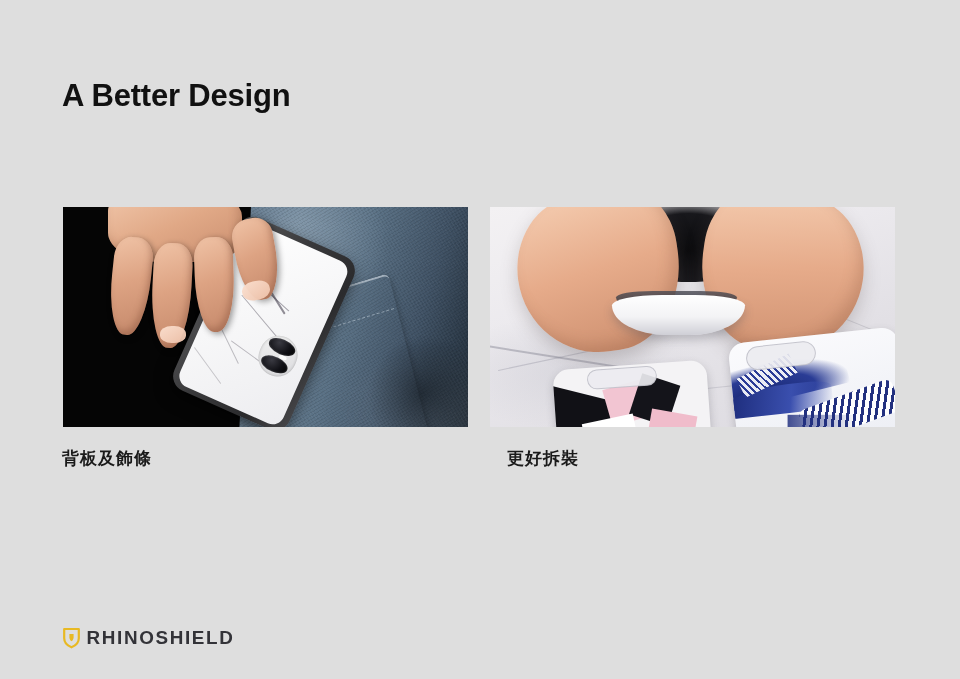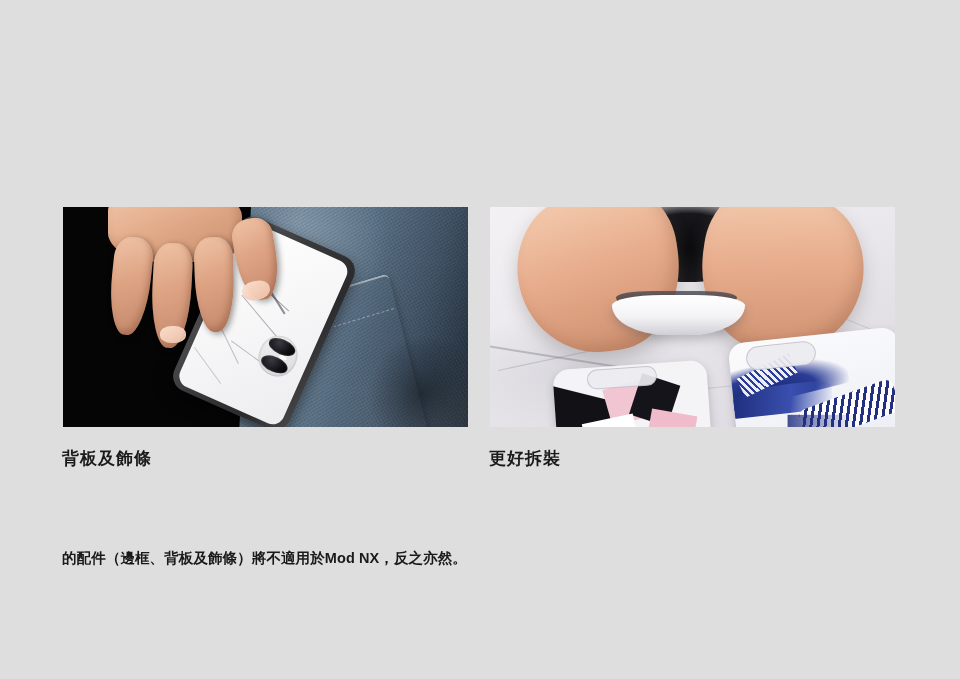--- a/index.html
+++ b/index.html
@@ -287,21 +287,21 @@
   
   .caption {
     position: absolute;
     top: 447px;
     font-size: 17px;
     font-weight: 700;
     color: #1a1a1a;
     letter-spacing: 1px;
   }
   .caption-left  { left: 62px; }
-  .caption-right { left: 489px; }
+  .caption-right { left: 507px; }
 
   
   .footnote {
     position: absolute;
     left: 62px;
     top: 547px;
     width: 520px;
     font-size: 14.5px;
     font-weight: 700;
     line-height: 1.65;
@@ -327,20 +327,21 @@
     color: #333338;
     font-family: "Liberation Sans Narrow", "Liberation Sans", sans-serif;
     transform: scaleX(1.02);
   }
 </style>
 </head>
 <body style="background: rgb(222, 222, 222);">
 
 <div class="page">
 
+  <h1 class="page-title">A Better Design</h1>
 
   <div class="photo photo-left">
     <div class="ph-layer lp-bg"></div>
 
     <div class="ph-layer lp-jeans">
       <div class="ph-layer lp-jeans-weave"></div>
       <div class="ph-layer lp-pocket"></div>
       <div class="ph-layer lp-seam"></div>
       <div class="ph-layer lp-shadowpatch"></div>
     </div>
@@ -407,17 +408,23 @@
       <span class="wave-band" style="left:4%;top:22%;width:34%;height:18%;background:repeating-linear-gradient(70deg,#2b3c96 0 2px,rgba(255,255,255,0.9) 2px 5px);transform:rotate(-20deg);"></span>
       <span class="wave-band" style="left:30%;top:70%;width:40%;height:20%;background:linear-gradient(90deg,rgba(34,48,127,0.85),rgba(34,48,127,0));transform:rotate(6deg);"></span>
       <span class="bp-cutout" style="left:10%;top:4%;width:40%;height:20%;"></span>
     </div>
   </div>
 
   <div class="caption caption-left">背板及飾條</div>
   <div class="caption caption-right">更好拆裝</div>
 
   <div class="footnote">
-    <div>的配件（邊框、背板及飾條）將不適用於Mod NX，反之亦然。</div>
   </div>
 
+  <div class="logo">
+    <svg class="logo-shield" width="19" height="22" viewBox="0 0 19 22">
+      <path d="M2.2 2.0 H16.8 V11.2 C16.8 15.6 13.6 18.6 9.5 20.3 C5.4 18.6 2.2 15.6 2.2 11.2 Z" fill="none" stroke="#e8b923" stroke-width="2.2" stroke-linejoin="round"></path>
+      <path d="M7.4 7.0 h4.2 v3.4 c0 1.9 -1.3 3.2 -2.1 3.8 c-0.8 -0.6 -2.1 -1.9 -2.1 -3.8 Z" fill="#e8b923"></path>
+    </svg>
+    <span class="logo-word">RHINOSHIELD</span>
+  </div>
 
 </div>
 
 </body></html>

